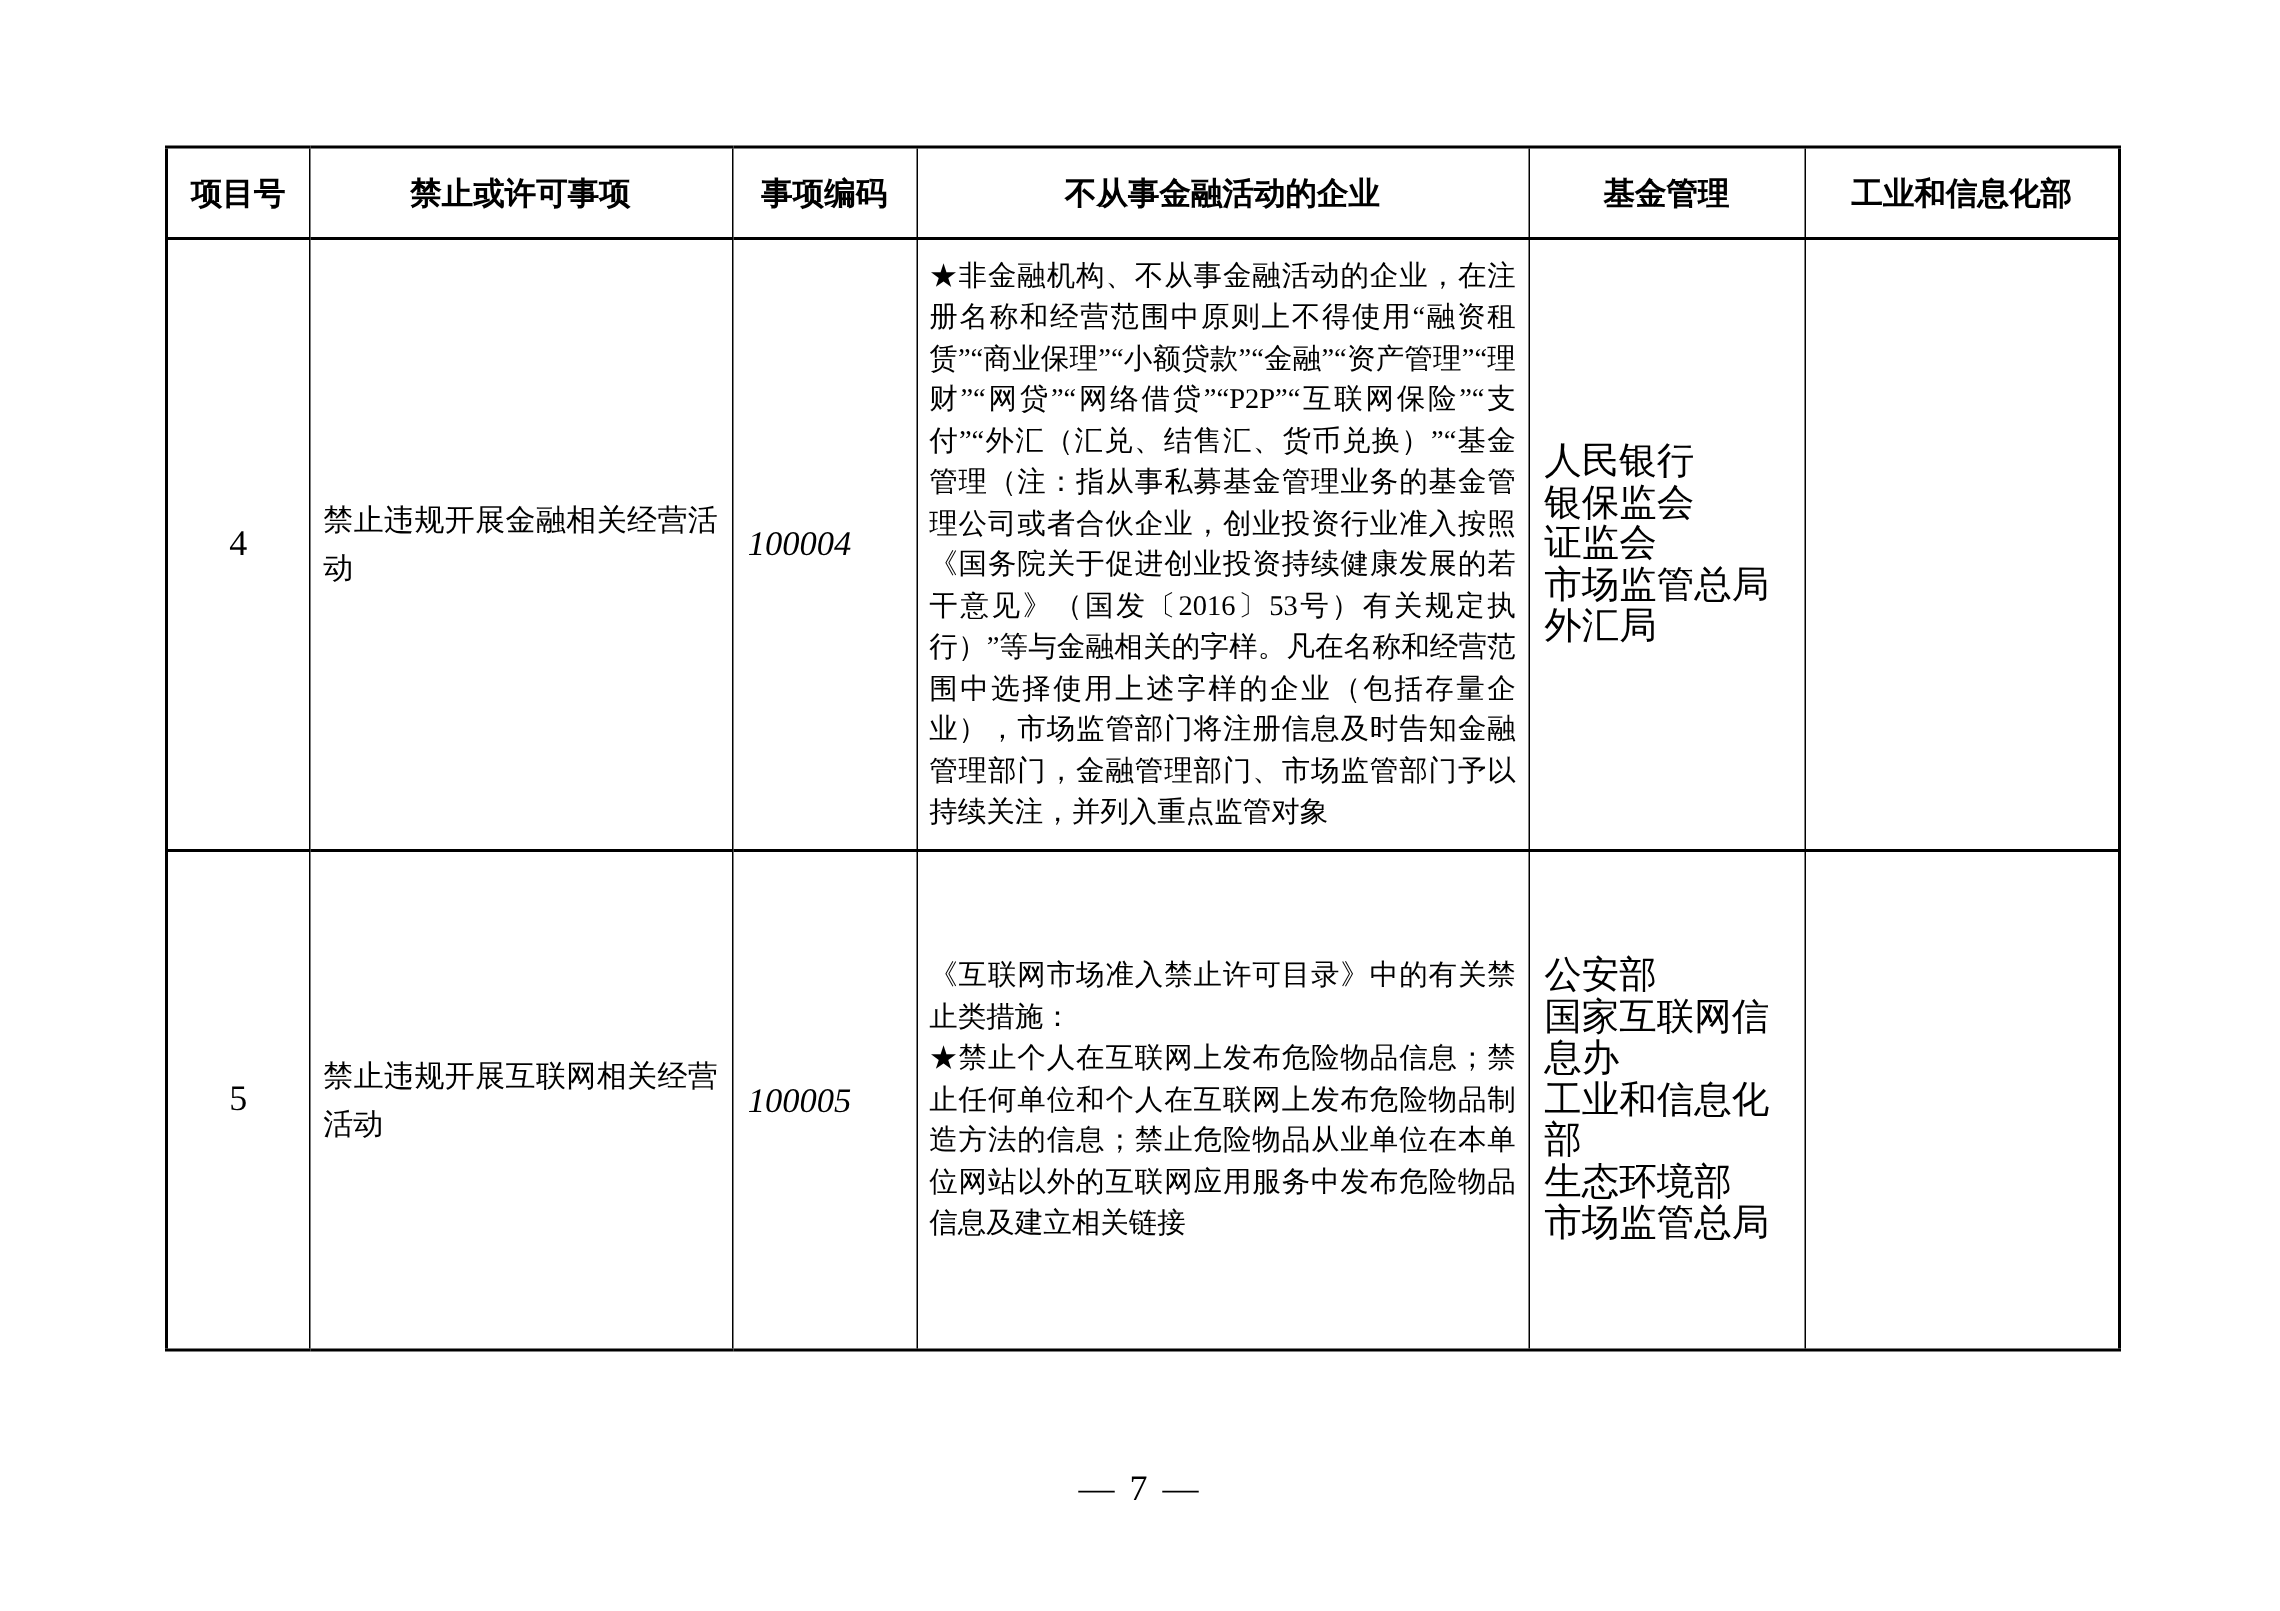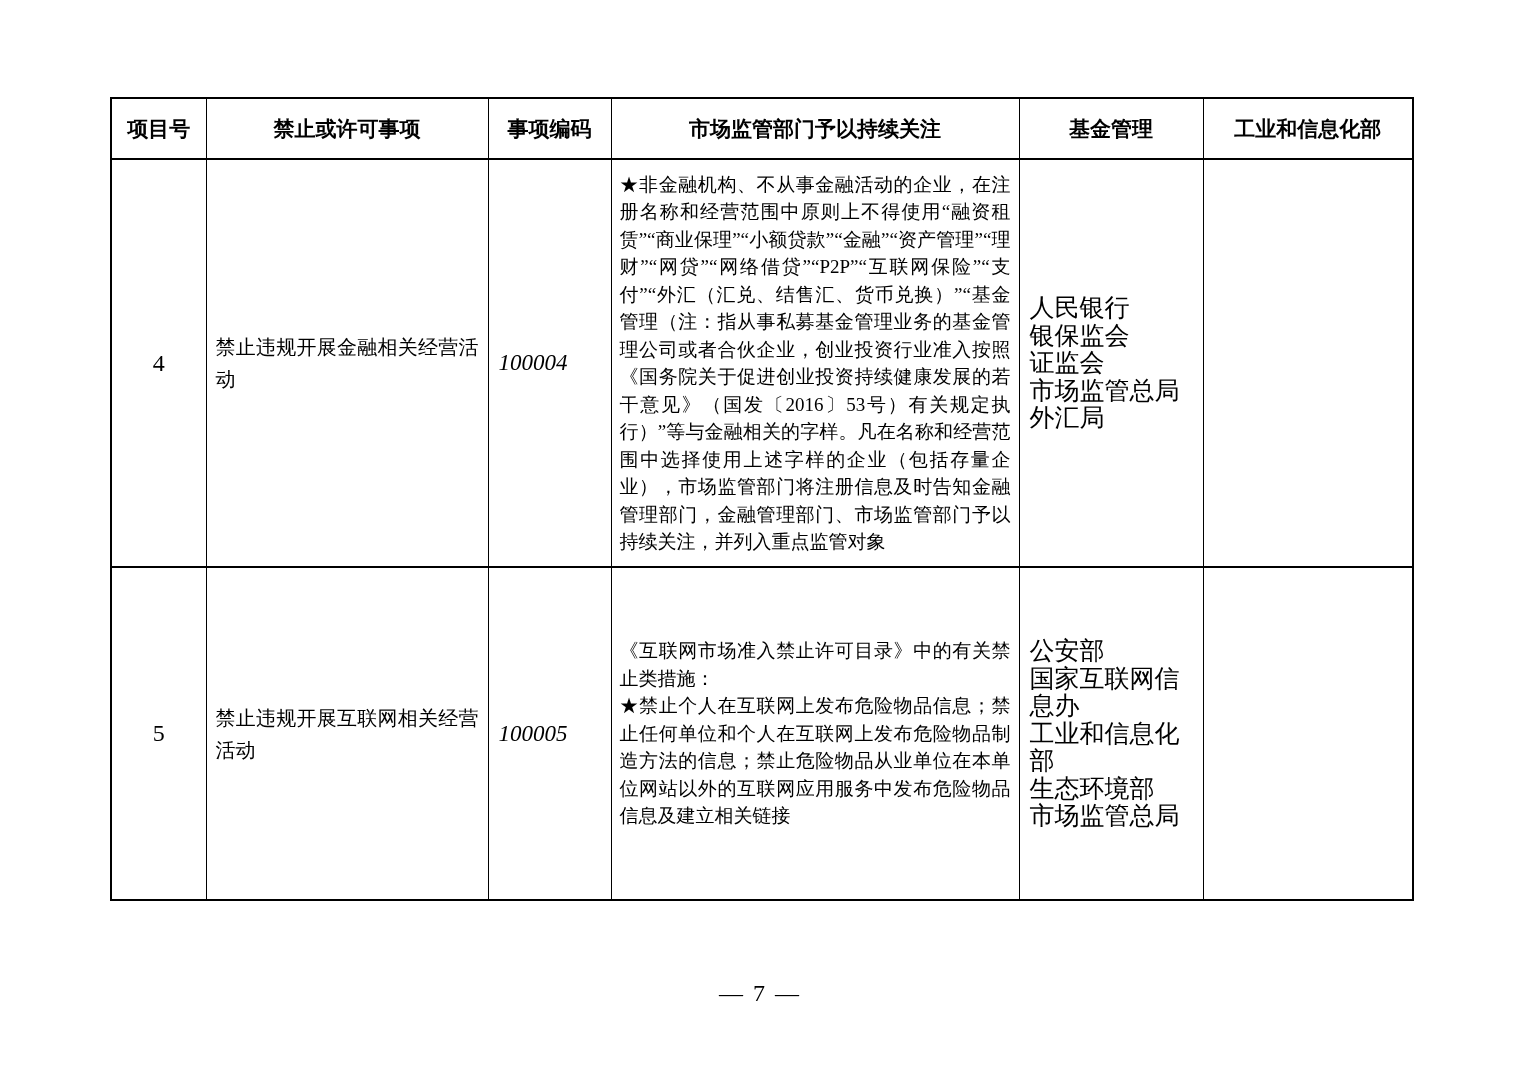--- a/index.html
+++ b/index.html
@@ -102,21 +102,21 @@
       <col style="width:123px">
       <col style="width:408px">
       <col style="width:184px">
       <col style="width:210px">
     </colgroup>
     <thead>
       <tr class="header-row">
         <th>项目号</th>
         <th>禁止或许可事项</th>
         <th>事项编码</th>
-        <th>市场监管部门予以持续关注</th>
+        <th>不从事金融活动的企业</th>
         <th>基金管理</th>
         <th>工业和信息化部</th>
       </tr>
     </thead>
     <tbody>
       <tr class="data-row row-a">
         <td class="cell-itemno">4</td>
         <td class="cell-matter">禁止违规开展金融相关经营活动</td>
         <td class="cell-code">100004</td>
         <td class="cell-desc">★非金融机构、不从事金融活动的企业，在注册名称和经营范围中原则上不得使用“融资租赁”“商业保理”“小额贷款”“金融”“资产管理”“理财”“网贷”“网络借贷”“P2P”“互联网保险”“支付”“外汇（汇兑、结售汇、货币兑换）”“基金管理（注：指从事私募基金管理业务的基金管理公司或者合伙企业，创业投资行业准入按照《国务院关于促进创业投资持续健康发展的若干意见》（国发〔2016〕53号）有关规定执行）”等与金融相关的字样。凡在名称和经营范围中选择使用上述字样的企业（包括存量企业），市场监管部门将注册信息及时告知金融管理部门，金融管理部门、市场监管部门予以持续关注，并列入重点监管对象</td>

